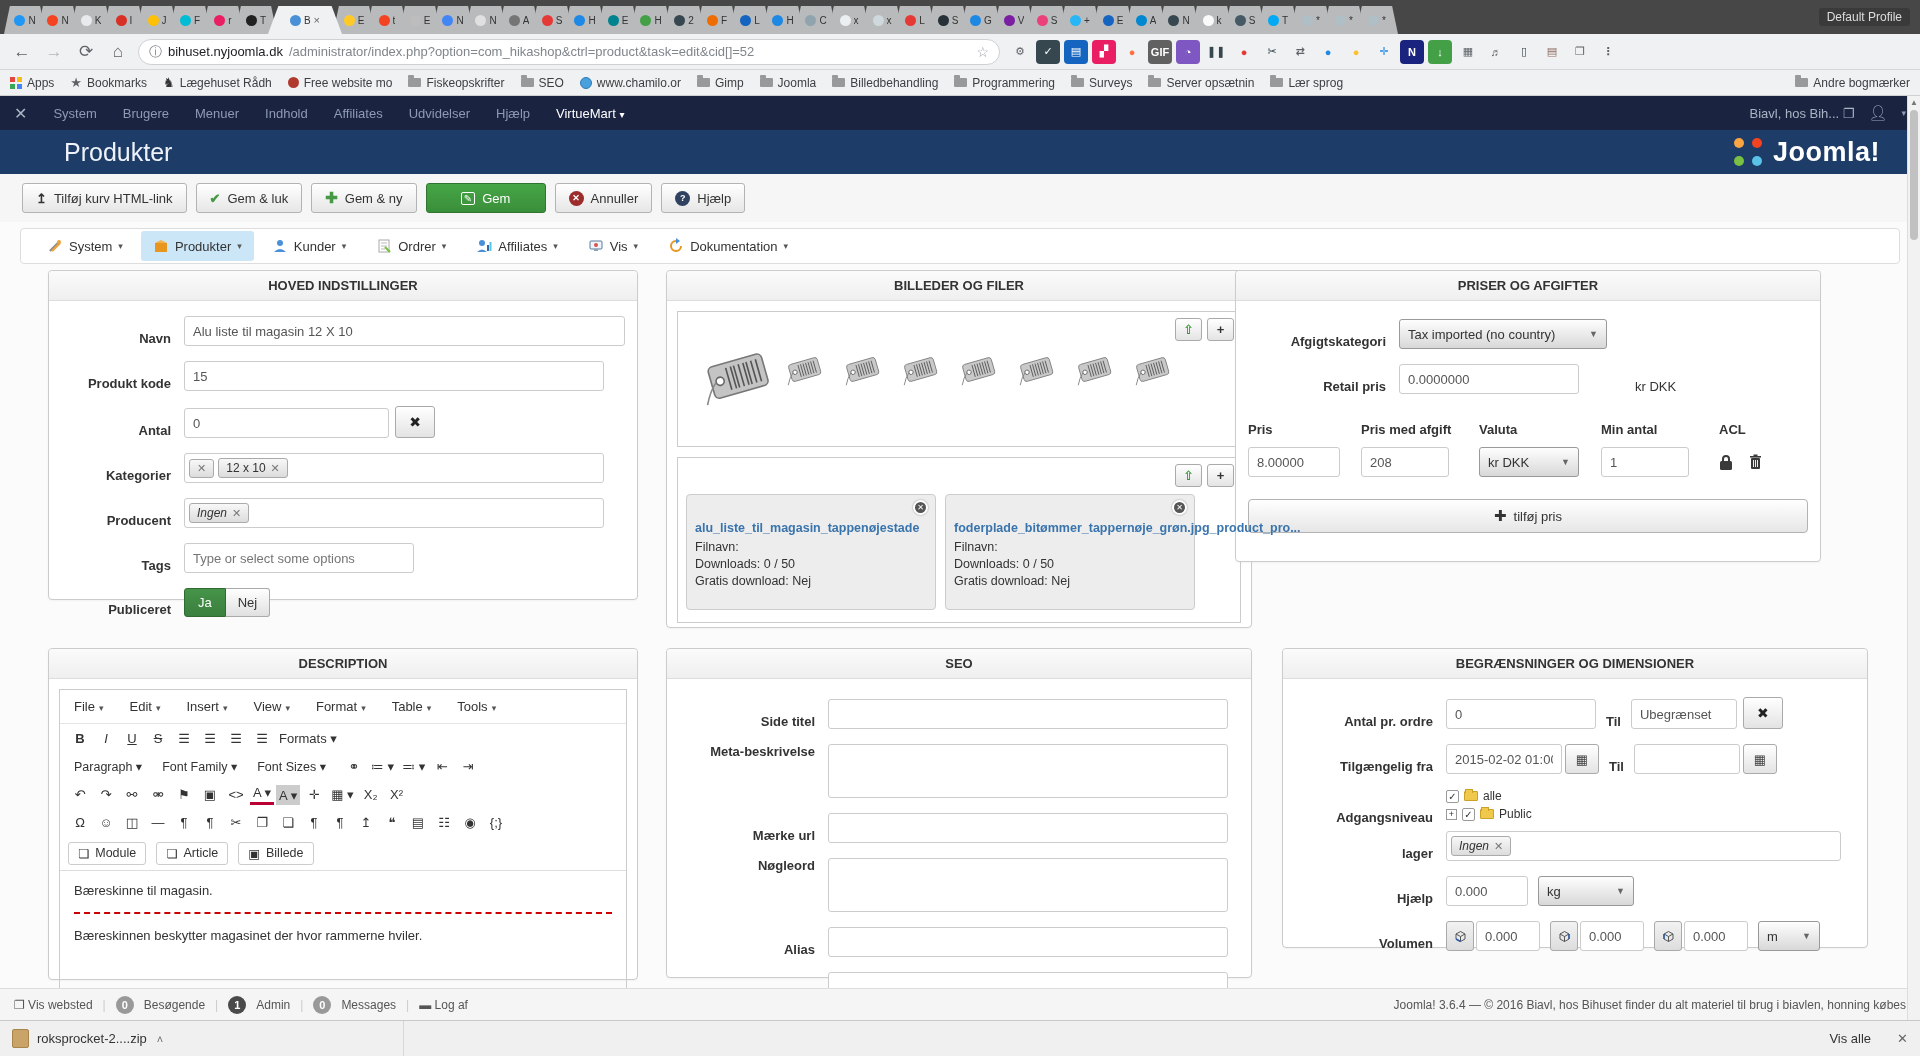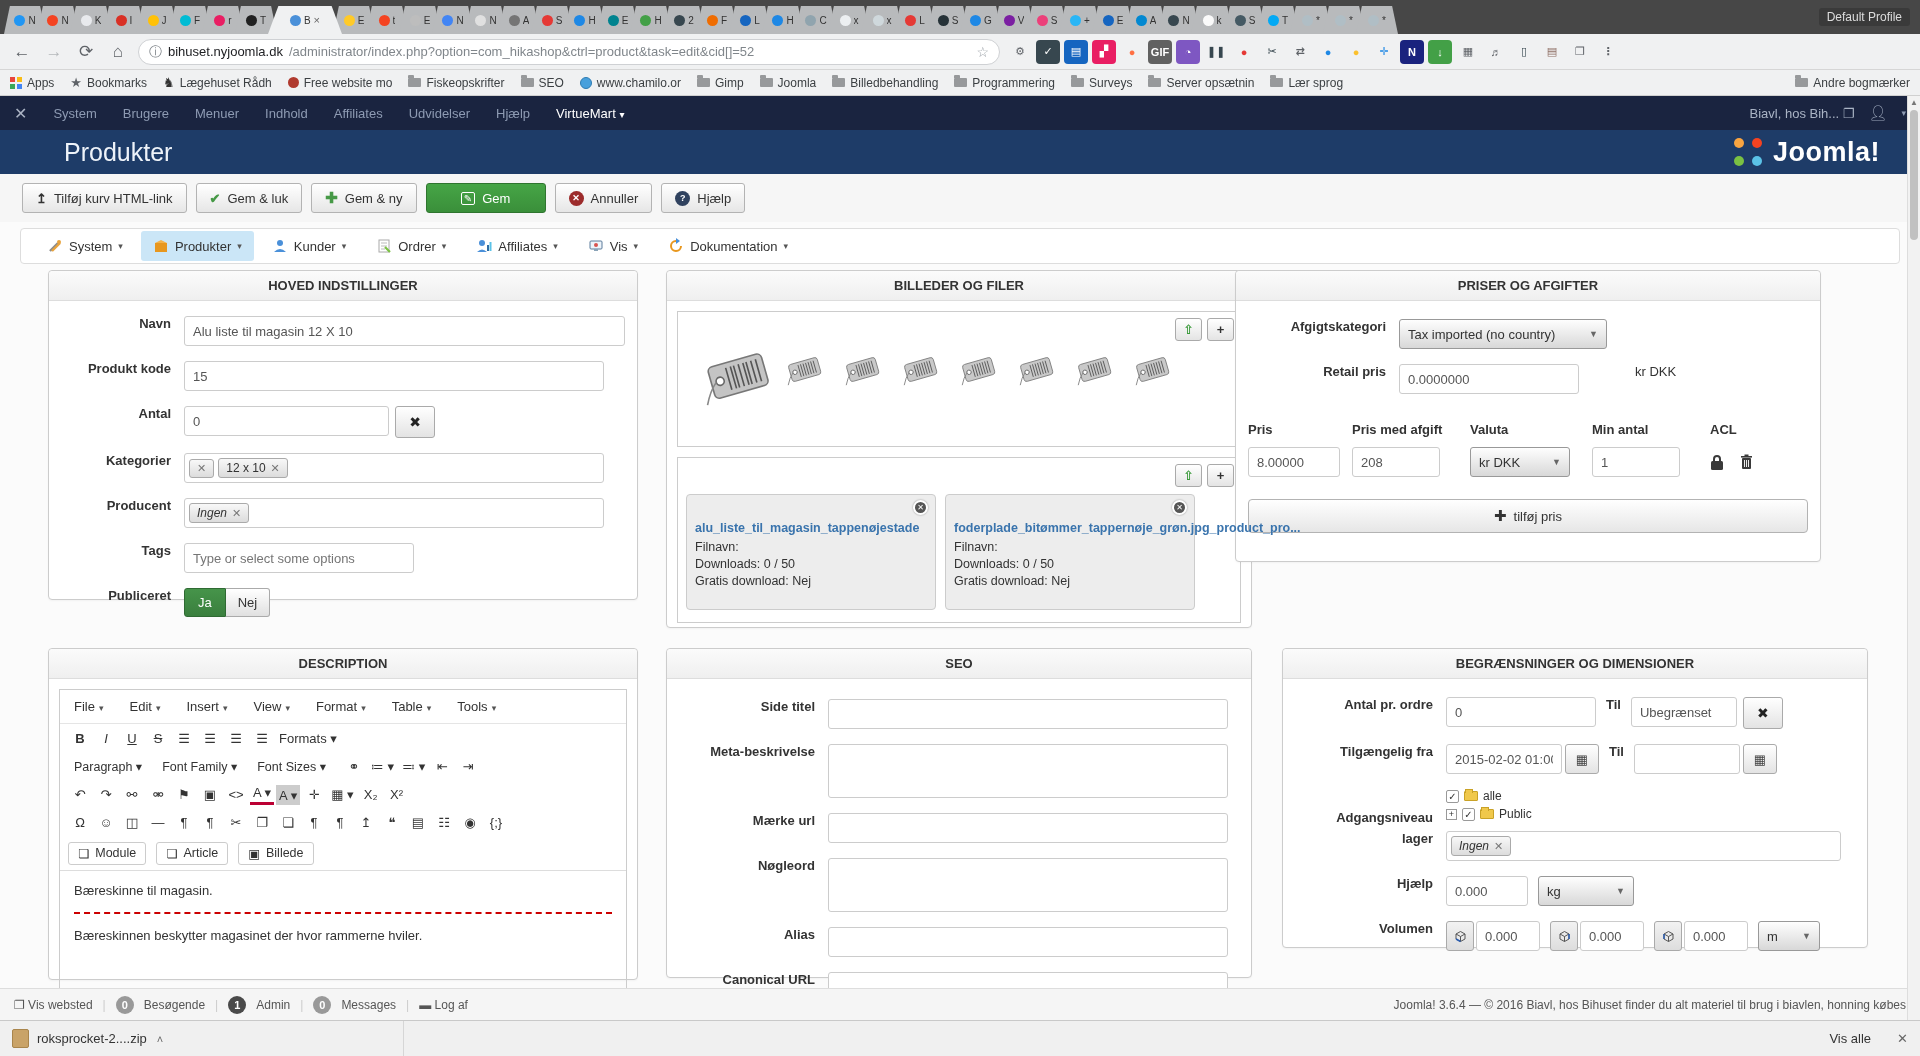--- a/index.html
+++ b/index.html
@@ -70,21 +70,21 @@
 
   #vmbar { position:absolute; top:228px; left:20px; right:20px; height:36px; background:#fff; border:1px solid #ddd; border-radius:4px; display:flex; align-items:center; padding:0 14px; gap:6px; font-size:13px; color:#333; }
   .vm-item { display:flex; align-items:center; gap:6px; padding:7px 12px; border-radius:3px; white-space:nowrap; }
   .vm-item.active { background:#cbe6f7; }
   .vm-item .car { font-size:9px; color:#555; }
 
   
   #content { position:absolute; top:262px; left:0; right:0; bottom:68px; }
   .panel { position:absolute; background:#fff; border:1px solid #ccc; border-radius:4px; box-shadow:0 1px 2px rgba(0,0,0,.04); }
   .panel-h { height:30px; background:linear-gradient(#fbfbfb,#efefef); border-bottom:1px solid #ddd; border-radius:4px 4px 0 0; display:flex; align-items:center; justify-content:center; font-weight:bold; font-size:13px; color:#333; }
-  .frow { display:flex; align-items:flex-start; margin:15px 12px 0 0; }
+  .frow { display:flex; align-items:flex-end; margin:15px 12px 0 0; }
   .flabel { width:122px; text-align:right; font-weight:bold; font-size:13px; color:#333; margin-right:13px; flex:0 0 auto; }
   .tinput { height:30px; border:1px solid #ccc; border-radius:3px; font-size:13px; color:#555; padding:0 8px; font-family:inherit; background:#fff; }
   .chipbox { height:30px; border:1px solid #ccc; border-radius:3px; display:flex; align-items:center; padding:0 4px; gap:4px; }
   .chip { background:linear-gradient(#f8f8f8,#dcdcdc); border:1px solid #aaa; border-radius:3px; font-size:12px; color:#333; padding:2px 7px; display:flex; align-items:center; gap:5px; }
   .chip .cx { color:#777; font-weight:bold; font-size:11px; }
   .chip.it { font-style:italic; }
   .xbtn { width:40px; height:32px; background:linear-gradient(#fff,#e3e3e3); border:1px solid #aaa; border-radius:3px; display:flex; align-items:center; justify-content:center; font-weight:bold; color:#222; font-size:14px; margin-left:6px; }
   .tog { display:flex; }
   .tog .ja { background:linear-gradient(#46944a,#3a7f3e); color:#fff; font-size:13px; padding:6px 13px; border-radius:3px 0 0 3px; border:1px solid #2f6a33; }
   .tog .nej { background:linear-gradient(#fff,#e0e0e0); color:#333; font-size:13px; padding:6px 12px; border-radius:0 3px 3px 0; border:1px solid #aaa; border-left:none; }
@@ -100,21 +100,21 @@
   .fcard:first-child { overflow:hidden; }
   .fcard .close { position:absolute; top:5px; right:7px; width:15px; height:15px; border-radius:50%; background:#555; border:2px solid #fff; box-shadow:0 0 2px rgba(0,0,0,.4); color:#fff; font-size:8px; display:flex; align-items:center; justify-content:center; }
   .fcard .flink { color:#3a74ad; font-weight:bold; white-space:nowrap; display:block; margin-bottom:5px; position:relative; z-index:2; }
   .fcard div { margin-top:3px; }
 
   
   .gsel { height:30px; background:linear-gradient(#fefefe,#d8d8d8); border:1px solid #999; border-radius:3px; display:flex; align-items:center; justify-content:space-between; padding:0 8px; font-size:13px; color:#333; }
   .gsel .car { font-size:9px; color:#666; margin-left:10px; }
   .pr-cols { display:flex; padding:0 12px; margin-top:24px; }
   .pr-cols.hdr { font-weight:bold; font-size:13px; color:#333; margin-top:28px; }
-  .pc1{width:104px;} .pc2{width:118px;} .pc3{width:122px;} .pc4{width:118px;} .pc5{flex:1; display:flex; gap:16px; align-items:center; justify-content:flex-start;}
+  .pc1{width:113px;} .pc2{width:118px;} .pc3{width:122px;} .pc4{width:118px;} .pc5{flex:1; display:flex; gap:16px; align-items:center; justify-content:flex-start;}
   .wide-btn { margin:22px 12px 0 12px; height:34px; background:linear-gradient(#fff,#e6e6e6); border:1px solid #b3b3b3; border-radius:4px; display:flex; align-items:center; justify-content:center; gap:7px; font-size:13px; color:#333; }
   .wide-btn b { font-size:15px; }
 
   
   .seo .flabel { width:148px; }
   .seo textarea { border:1px solid #ccc; border-radius:3px; font-size:13px; color:#555; padding:4px 8px; font-family:inherit; resize:none; }
 
   
   .begr .flabel { width:150px; }
   .calbtn { width:34px; height:30px; background:linear-gradient(#fff,#e3e3e3); border:1px solid #aaa; border-radius:3px; display:flex; align-items:center; justify-content:center; color:#444; font-size:13px; margin-left:3px; }

